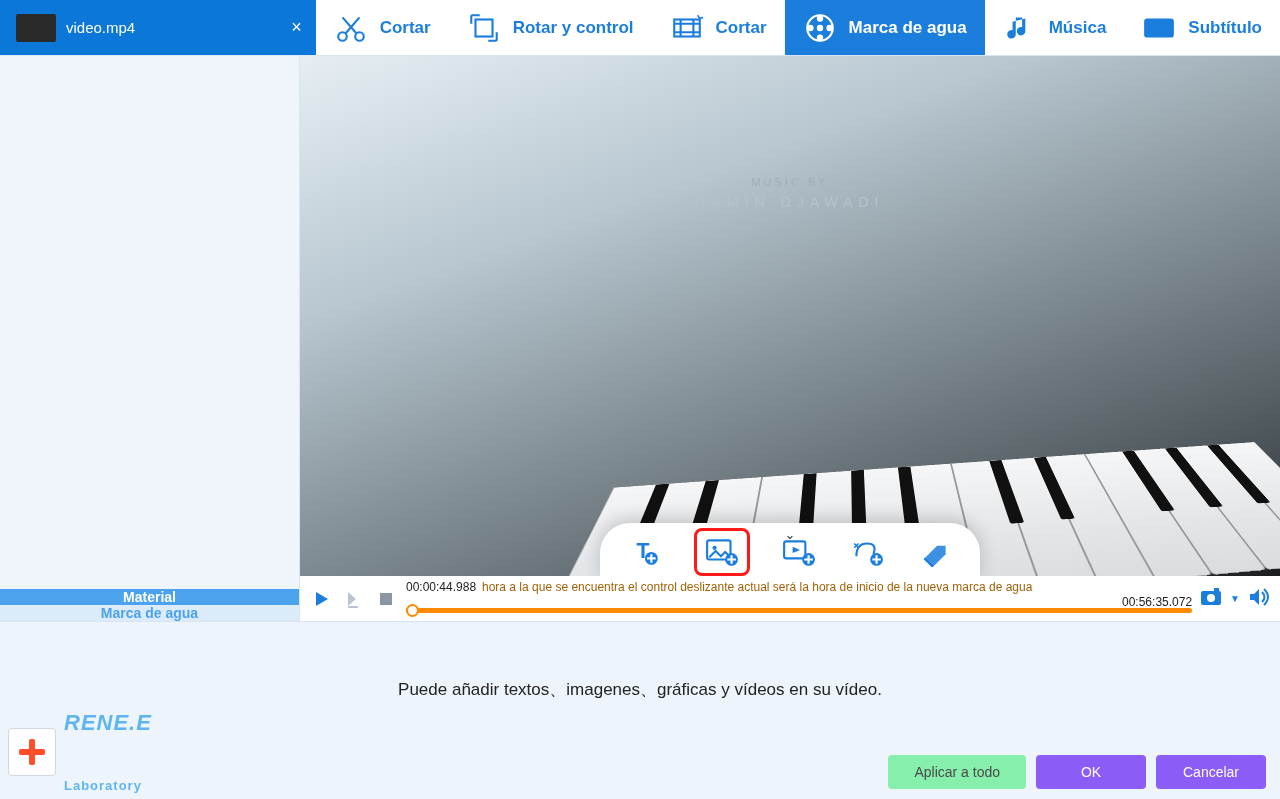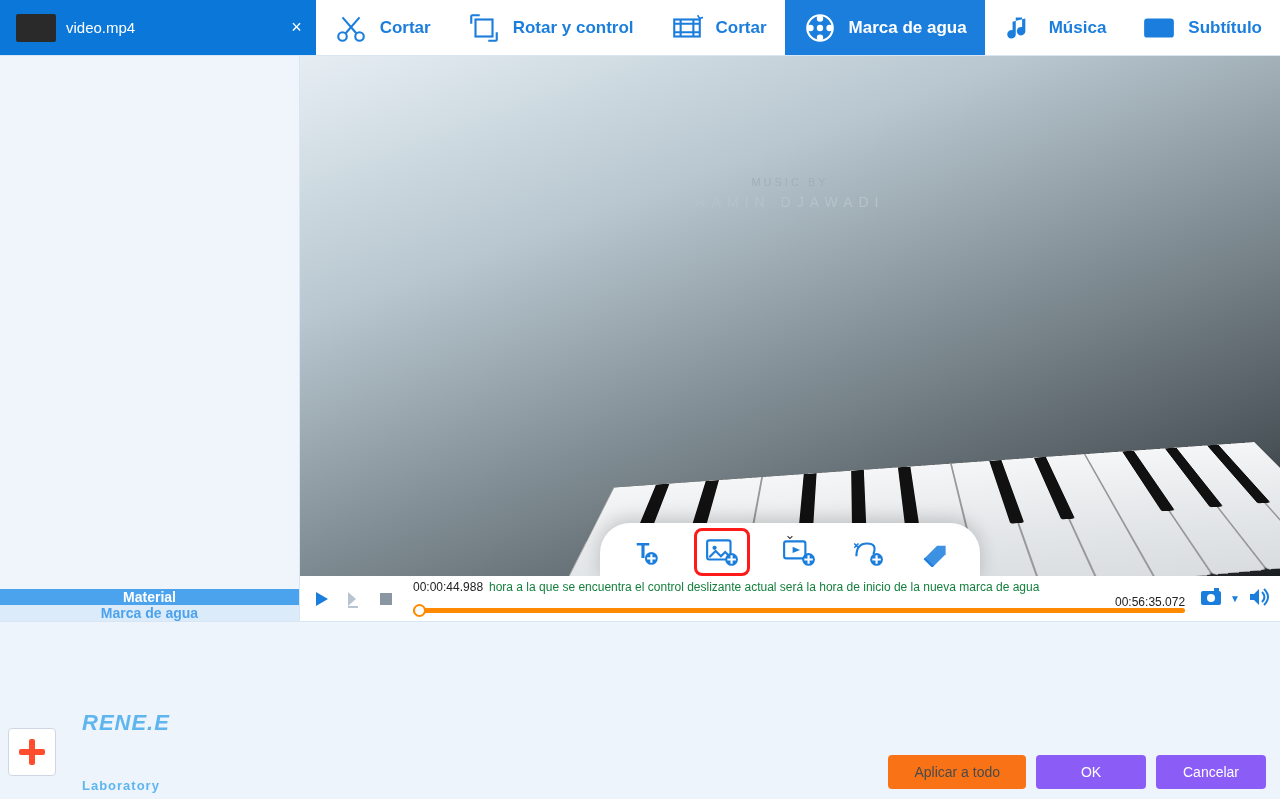--- a/index.html
+++ b/index.html
@@ -33,44 +33,44 @@
 .keys .wk { flex: 1; background: linear-gradient(#f5f6f7, #d9dde0); border: 1px solid #999; border-radius: 0 0 4px 4px; position: relative; }
 .keys .bk { position: absolute; top: 0; right: -7px; width: 14px; height: 55%; background: #111; z-index: 2; border-radius: 0 0 3px 3px; }
 
 
 .action-pill { position: absolute; left: 50%; transform: translateX(-50%); bottom: -5px; width: 380px; height: 58px; background: #fff; border-radius: 30px 30px 0 0; box-shadow: 0 -4px 18px rgba(0,0,0,0.18); display: flex; align-items: center; justify-content: center; gap: 30px; z-index: 5; }
 .action-pill .chev { position: absolute; top: 4px; left: 50%; transform: translateX(-50%); font-size: 13px; color: #333; }
 .action-pill .ab { width: 38px; height: 38px; display: flex; align-items: center; justify-content: center; cursor: pointer; color: #1b7edd; }
 .action-pill .ab svg { width: 34px; height: 30px; }
 .action-pill .ab.hl { border: 3px solid #ff1a1a; border-radius: 8px; padding: 4px; width: 56px; height: 48px; }
 
-.timeline { height: 45px; display: flex; align-items: center; padding: 0 10px; gap: 15px; }
+.timeline { height: 45px; display: flex; align-items: center; padding: 0 10px; gap: 8px; }
 .pcontrols { display: flex; gap: 8px; align-items: center; }
 .pcontrols .pbtn { width: 24px; height: 24px; display: flex; align-items: center; justify-content: center; cursor: pointer; color: #1b7edd; }
 .pcontrols .pbtn.disabled { color: #b8c5d1; }
 .tinfo { flex: 1; position: relative; height: 100%; }
 .tinfo .rail { position: absolute; left: 0; right: 0; bottom: 8px; height: 5px; background: #ff8a00; border-radius: 3px; }
 .tinfo .rail .knob { position: absolute; left: 0; top: -4px; width: 13px; height: 13px; background: #fff; border: 2px solid #ff8a00; border-radius: 50%; }
 .tinfo .tcur { position: absolute; left: 0; top: 4px; font-size: 12px; color: #222; }
-.tinfo .thint { position: absolute; left: 76px; right: 86px; top: 4px; font-size: 12px; color: #15803d; white-space: nowrap; overflow: hidden; }
+.tinfo .thint { position: absolute; left: 76px; right: 86px; top: 4px; font-size: 12px; color: #a16207; white-space: nowrap; overflow: hidden; }
 .tinfo .ttot { position: absolute; right: 0; top: 19px; font-size: 12px; color: #222; }
 .tside { display: flex; gap: 8px; align-items: center; color: #1b7edd; }
 .tside .sbtn { cursor: pointer; }
 
 .bottom-panel { height: 178px; background: #eef4fb; position: relative; border-top: 1px solid #d8e5f2; }
 .hint-center { position: absolute; top: 56px; left: 0; right: 0; text-align: center; font-size: 17px; color: #222; }
 
-.brand { position: absolute; left: 8px; bottom: 6px; display: flex; align-items: center; gap: 26px; }
+.brand { position: absolute; left: 8px; bottom: 6px; display: flex; align-items: center; gap: 8px; }
 .brand .bicon { width: 48px; height: 48px; background: #fff; border: 1px solid #cfd8e2; border-radius: 4px; display: flex; align-items: center; justify-content: center; }
 .brand .bt1 { font-size: 22px; font-weight: 800; color: #5fb6ef; font-style: italic; letter-spacing: 1px; }
 .brand .bt2 { font-size: 13px; font-weight: 700; color: #5fb6ef; letter-spacing: 1px; margin-top: 42px; }
 
 .dlg-buttons { position: absolute; right: 14px; bottom: 10px; display: flex; gap: 10px; }
 .dbtn { height: 34px; padding: 0 26px; border-radius: 4px; font-size: 14px; display: flex; align-items: center; justify-content: center; cursor: pointer; border: none; }
-.dbtn.gray { background: #f97316; color: #4a4a4a; }
+.dbtn.gray { background: #86efac; color: #4a4a4a; }
 .dbtn.blue { background: #8b5cf6; color: #fff; min-width: 110px; }
 </style>
 </head>
 <body>
 
 <div class="topbar">
   <div class="file-tab">
     <div class="thumb"></div>
     <span>video.mp4</span>
     <span class="close">×</span>
@@ -276,20 +276,21 @@
               <path d="M2 7 h4 l5 -5 v16 l-5 -5 h-4z"></path>
               <path d="M14 5 q5 5 0 10" fill="none" stroke="#1b7edd" stroke-width="2"></path>
               <path d="M16 2 q8 8 0 16" fill="none" stroke="#1b7edd" stroke-width="2"></path>
             </svg></span>
       </div>
     </div>
   </div>
 </div>
 
 <div class="bottom-panel">
+  <div class="hint-center">Puede añadir textos、imagenes、gráficas y vídeos en su vídeo.</div>
 
   <div class="brand">
     <div class="bicon">
       <svg width="34" height="34" viewBox="0 0 34 34">
           <rect x="14" y="4" width="6" height="26" fill="#ff4d2e" rx="2"></rect>
           <rect x="4" y="14" width="26" height="6" fill="#ff4d2e" rx="2"></rect>
         </svg>
     </div>
     <div>
       <div class="bt1">RENE.E</div>

